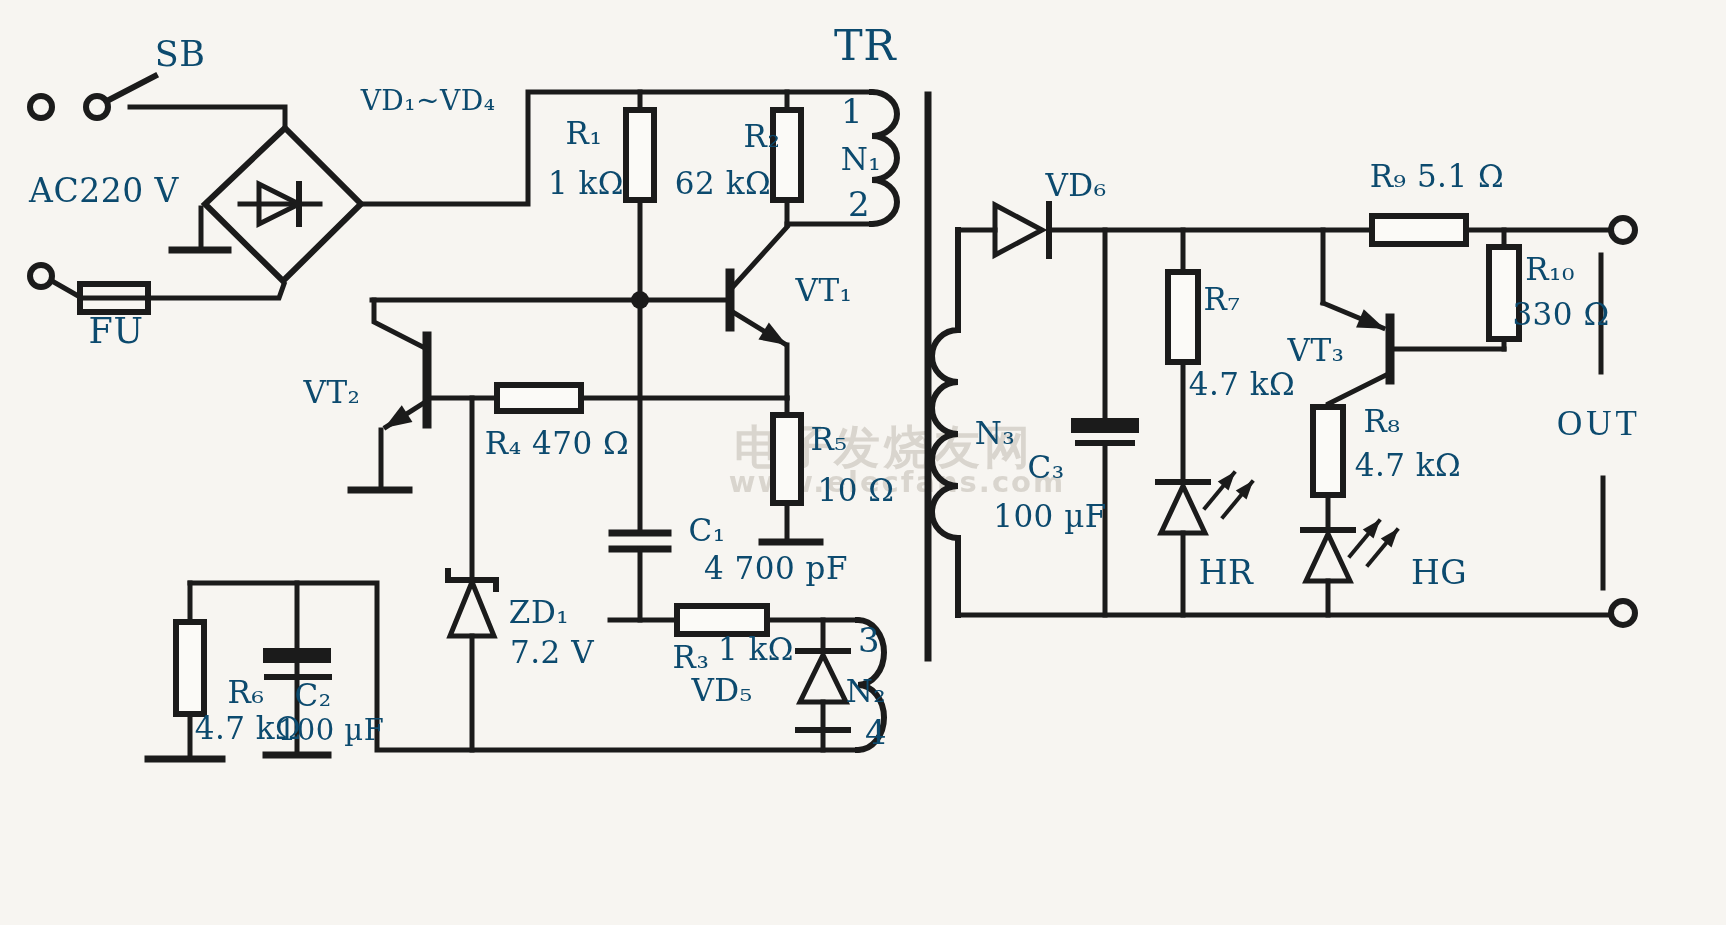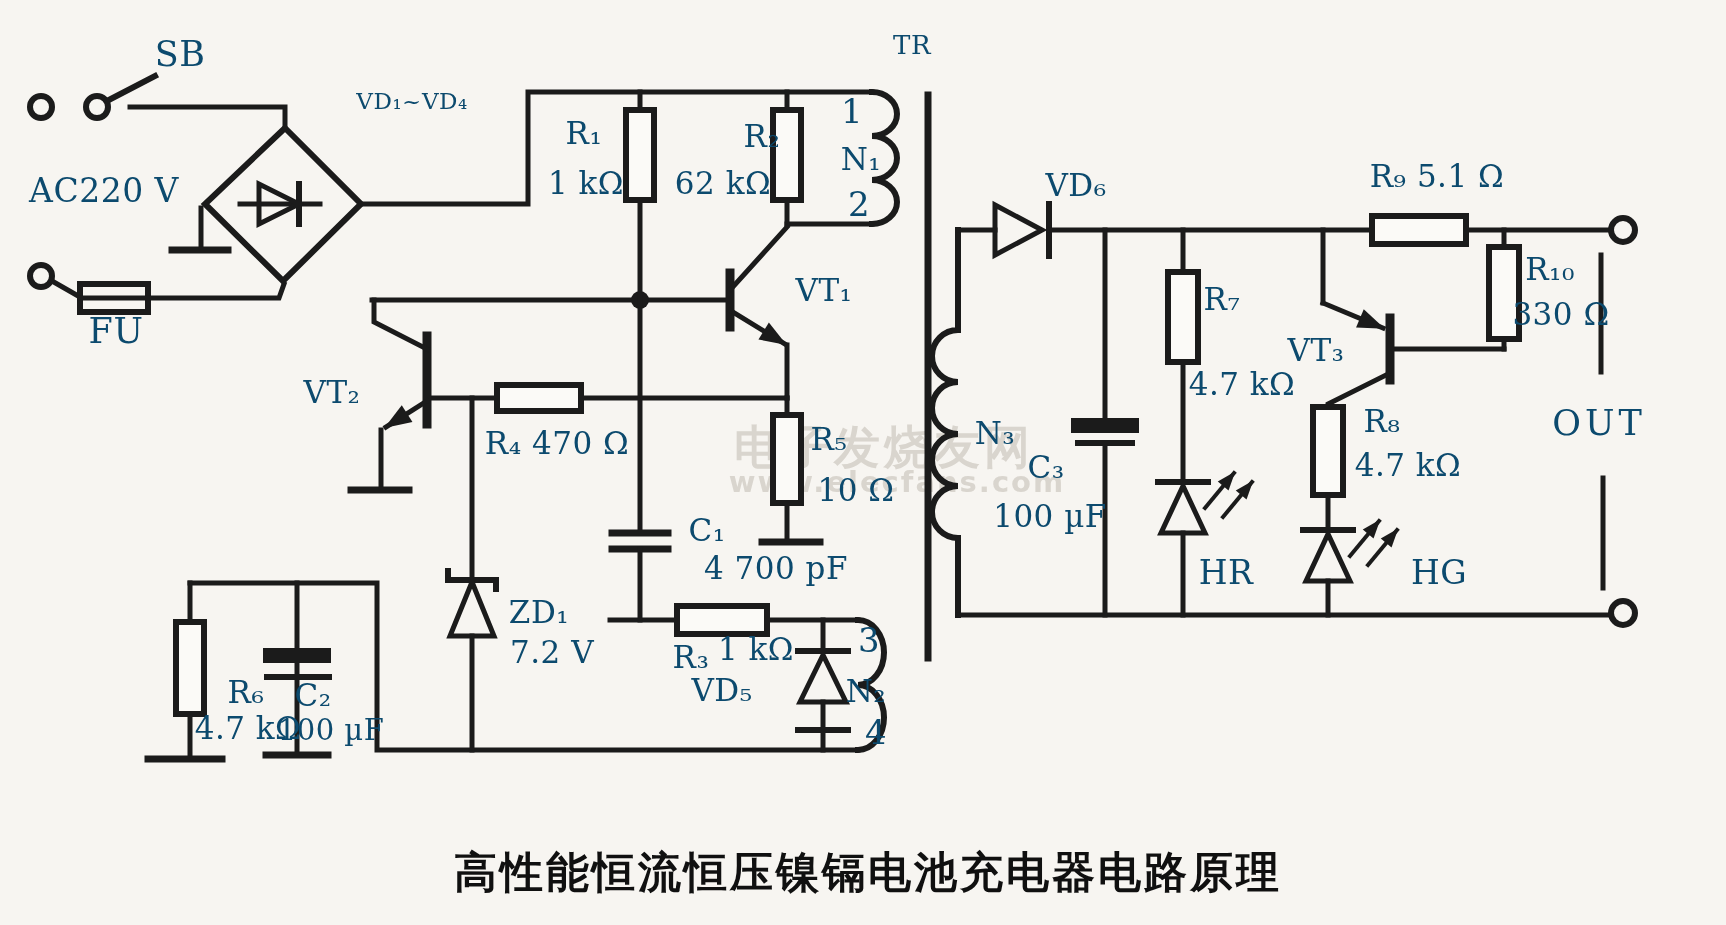--- a/index.html
+++ b/index.html
@@ -235,22 +235,22 @@
         <circle cx="1623" cy="230" r="12" stroke-width="6" fill="#f7f5f1"></circle>
         <circle cx="1623" cy="613" r="12" stroke-width="6" fill="#f7f5f1"></circle>
         <path d="M1601,255 V372 M1603,478 V588"></path>
       </g>
     </g>
   </svg>
 
   <div class="lbl" style="left:180px;top:54px;font-size:35px;">SB</div>
   <div class="lbl" style="left:104px;top:190px;font-size:33px;">AC220 V</div>
   <div class="lbl" style="left:116px;top:331px;font-size:35px;">FU</div>
-  <div class="lbl" style="left:412px;top:101px;font-size:23px;">VD₁~VD₄</div>
-  <div class="lbl" style="left:912px;top:45px;font-size:26px;">TR</div>
+  <div class="lbl" style="left:428px;top:101px;font-size:28px;">VD₁~VD₄</div>
+  <div class="lbl" style="left:865px;top:45px;font-size:43px;">TR</div>
 
   <div class="lbl" style="left:584px;top:133px;">R₁</div>
   <div class="lbl" style="left:586px;top:183px;">1 kΩ</div>
   <div class="lbl" style="left:730px;top:136px;margin-left:32px;">R₂</div>
   <div class="lbl" style="left:723px;top:183px;">62 kΩ</div>
 
   <div class="lbl" style="left:852px;top:111px;font-size:34px;">1</div>
   <div class="lbl" style="left:861px;top:159px;">N₁</div>
   <div class="lbl" style="left:859px;top:204px;font-size:34px;">2</div>
 
@@ -283,16 +283,15 @@
   <div class="lbl" style="left:1222px;top:299px;">R₇</div>
   <div class="lbl" style="left:1242px;top:384px;">4.7 kΩ</div>
   <div class="lbl" style="left:1226px;top:572px;font-size:33px;">HR</div>
   <div class="lbl" style="left:1316px;top:350px;">VT₃</div>
   <div class="lbl" style="left:1382px;top:421px;">R₈</div>
   <div class="lbl" style="left:1408px;top:465px;">4.7 kΩ</div>
   <div class="lbl" style="left:1439px;top:572px;font-size:33px;">HG</div>
   <div class="lbl" style="left:1437px;top:176px;">R₉  5.1 Ω</div>
   <div class="lbl" style="left:1550px;top:269px;">R₁₀</div>
   <div class="lbl" style="left:1561px;top:314px;">330 Ω</div>
-  <div class="lbl" style="left:1599px;top:423px;font-size:35px;letter-spacing:4px;">OUT</div>
-
-  <div class="caption" style="left:868px;top:873px;">高性能恒流恒压镍镉电池充电器电路原理</div>
+  <div class="lbl" style="left:1599px;top:423px;font-size:35px;letter-spacing:4px;font-family:Liberation Serif, serif;">OUT</div>
+
 </div>
 
 </body></html>

